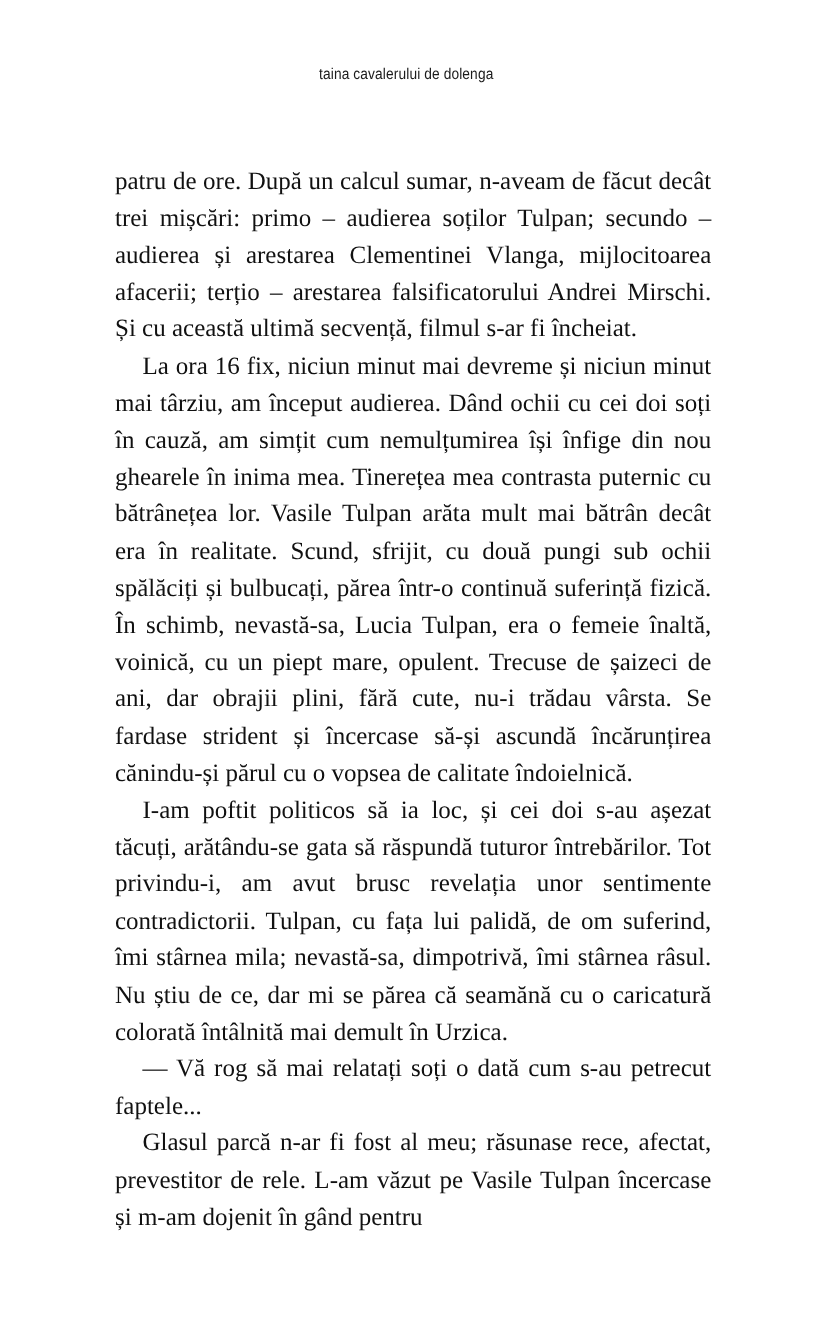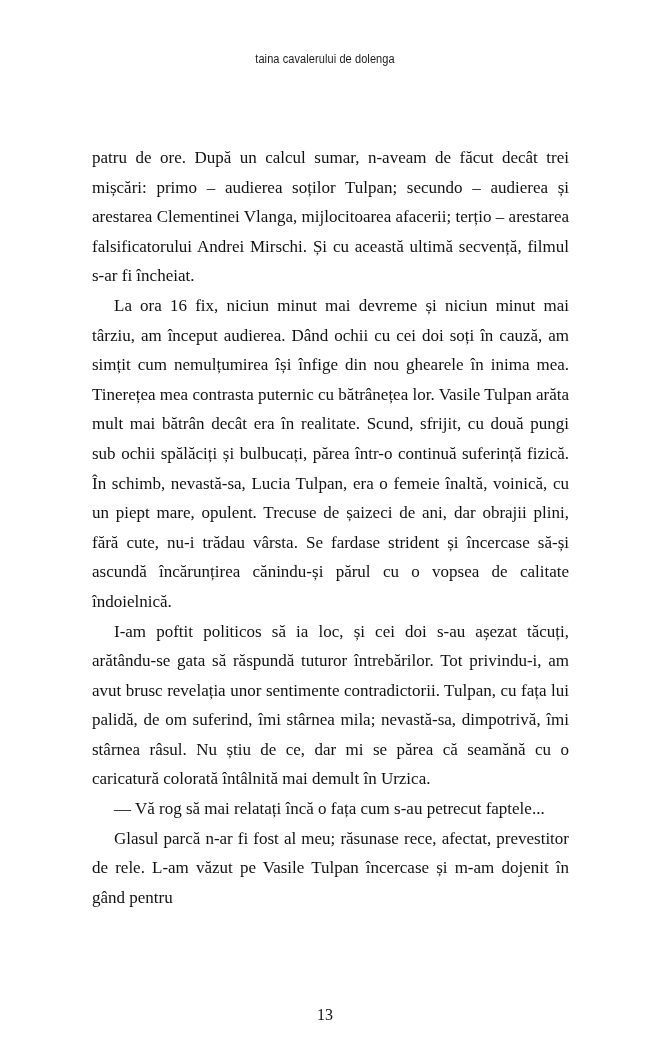--- a/index.html
+++ b/index.html
@@ -28,28 +28,27 @@
     color: #1b1b1b;
     transform: scaleX(0.88);
     transform-origin: center center;
   }
   .text-block {
     position: absolute;
     top: 131px;
     left: 92px;
     width: 477px;
     font-family: "Liberation Serif", serif;
-    font-size: 17px;
+    font-size: 20px;
     line-height: 29.6px;
     color: #111111;
     text-align: justify;
     text-justify: inter-word;
     -webkit-hyphens: none;
     hyphens: none;
-    margin-top: 12px;
   }
   .text-block p {
     margin: 0;
     text-indent: 22px;
     text-align: justify;
   }
   .text-block p.first {
     text-indent: 0;
   }
   .italic {
@@ -73,21 +72,20 @@
   <div class="running-head">taina cavalerului de dolenga</div>
 
   <div class="text-block">
 
     <p class="first">patru de ore. După un calcul sumar, n-aveam de făcut decât trei mișcări: primo – audierea soților Tulpan; secundo – audierea și arestarea Clementinei Vlanga, mijlocitoarea afacerii; terțio – arestarea falsificatorului Andrei Mirschi. Și cu această ultimă secvență, filmul s-ar fi încheiat.</p>
 
     <p>La ora 16 fix, niciun minut mai devreme și niciun minut mai târziu, am început audierea. Dând ochii cu cei doi soți în cauză, am simțit cum nemulțumirea își înfige din nou ghearele în inima mea. Tinerețea mea contrasta puternic cu bătrânețea lor. Vasile Tulpan arăta mult mai bătrân decât era în realitate. Scund, sfrijit, cu două pungi sub ochii spălăciți și bulbucați, părea într-o continuă suferință fizică. În schimb, nevastă-sa, Lucia Tulpan, era o femeie înaltă, voinică, cu un piept mare, opulent. Trecuse de șaizeci de ani, dar obrajii plini, fără cute, nu-i trădau vârsta. Se fardase strident și încercase să-și ascundă încărunțirea cănindu-și părul cu o vopsea de calitate îndoielnică.</p>
 
     <p><span>I-am poftit politicos să ia loc, și cei doi s-au așezat tăcuți, arătându-se gata să răspundă tuturor întrebărilor. Tot privindu-i, am avut brusc revelația unor sentimente contradictorii. Tulpan, cu fața lui palidă, de om suferind, îmi stârnea mila; nevastă-sa, dimpotrivă, îmi stârnea râsul. Nu știu de ce, dar mi se părea că seamănă cu o caricatură colorată întâlnită mai demult în </span><span class="italic">Urzica</span><span>.</span></p>
 
-    <p>— Vă rog să mai relatați încă o fața cum s-au petrecut faptele...</p>
+    <p>— Vă rog să mai relatați soți o dată cum s-au petrecut faptele...</p>
 
     <p>Glasul parcă n-ar fi fost al meu; răsunase rece, afectat, prevestitor de rele. L-am văzut pe Vasile Tulpan încercase și m-am dojenit în gând pentru</p>
 
   </div>
 
-  <div class="page-number">13</div>
 
 </div>
 
 </body></html>

